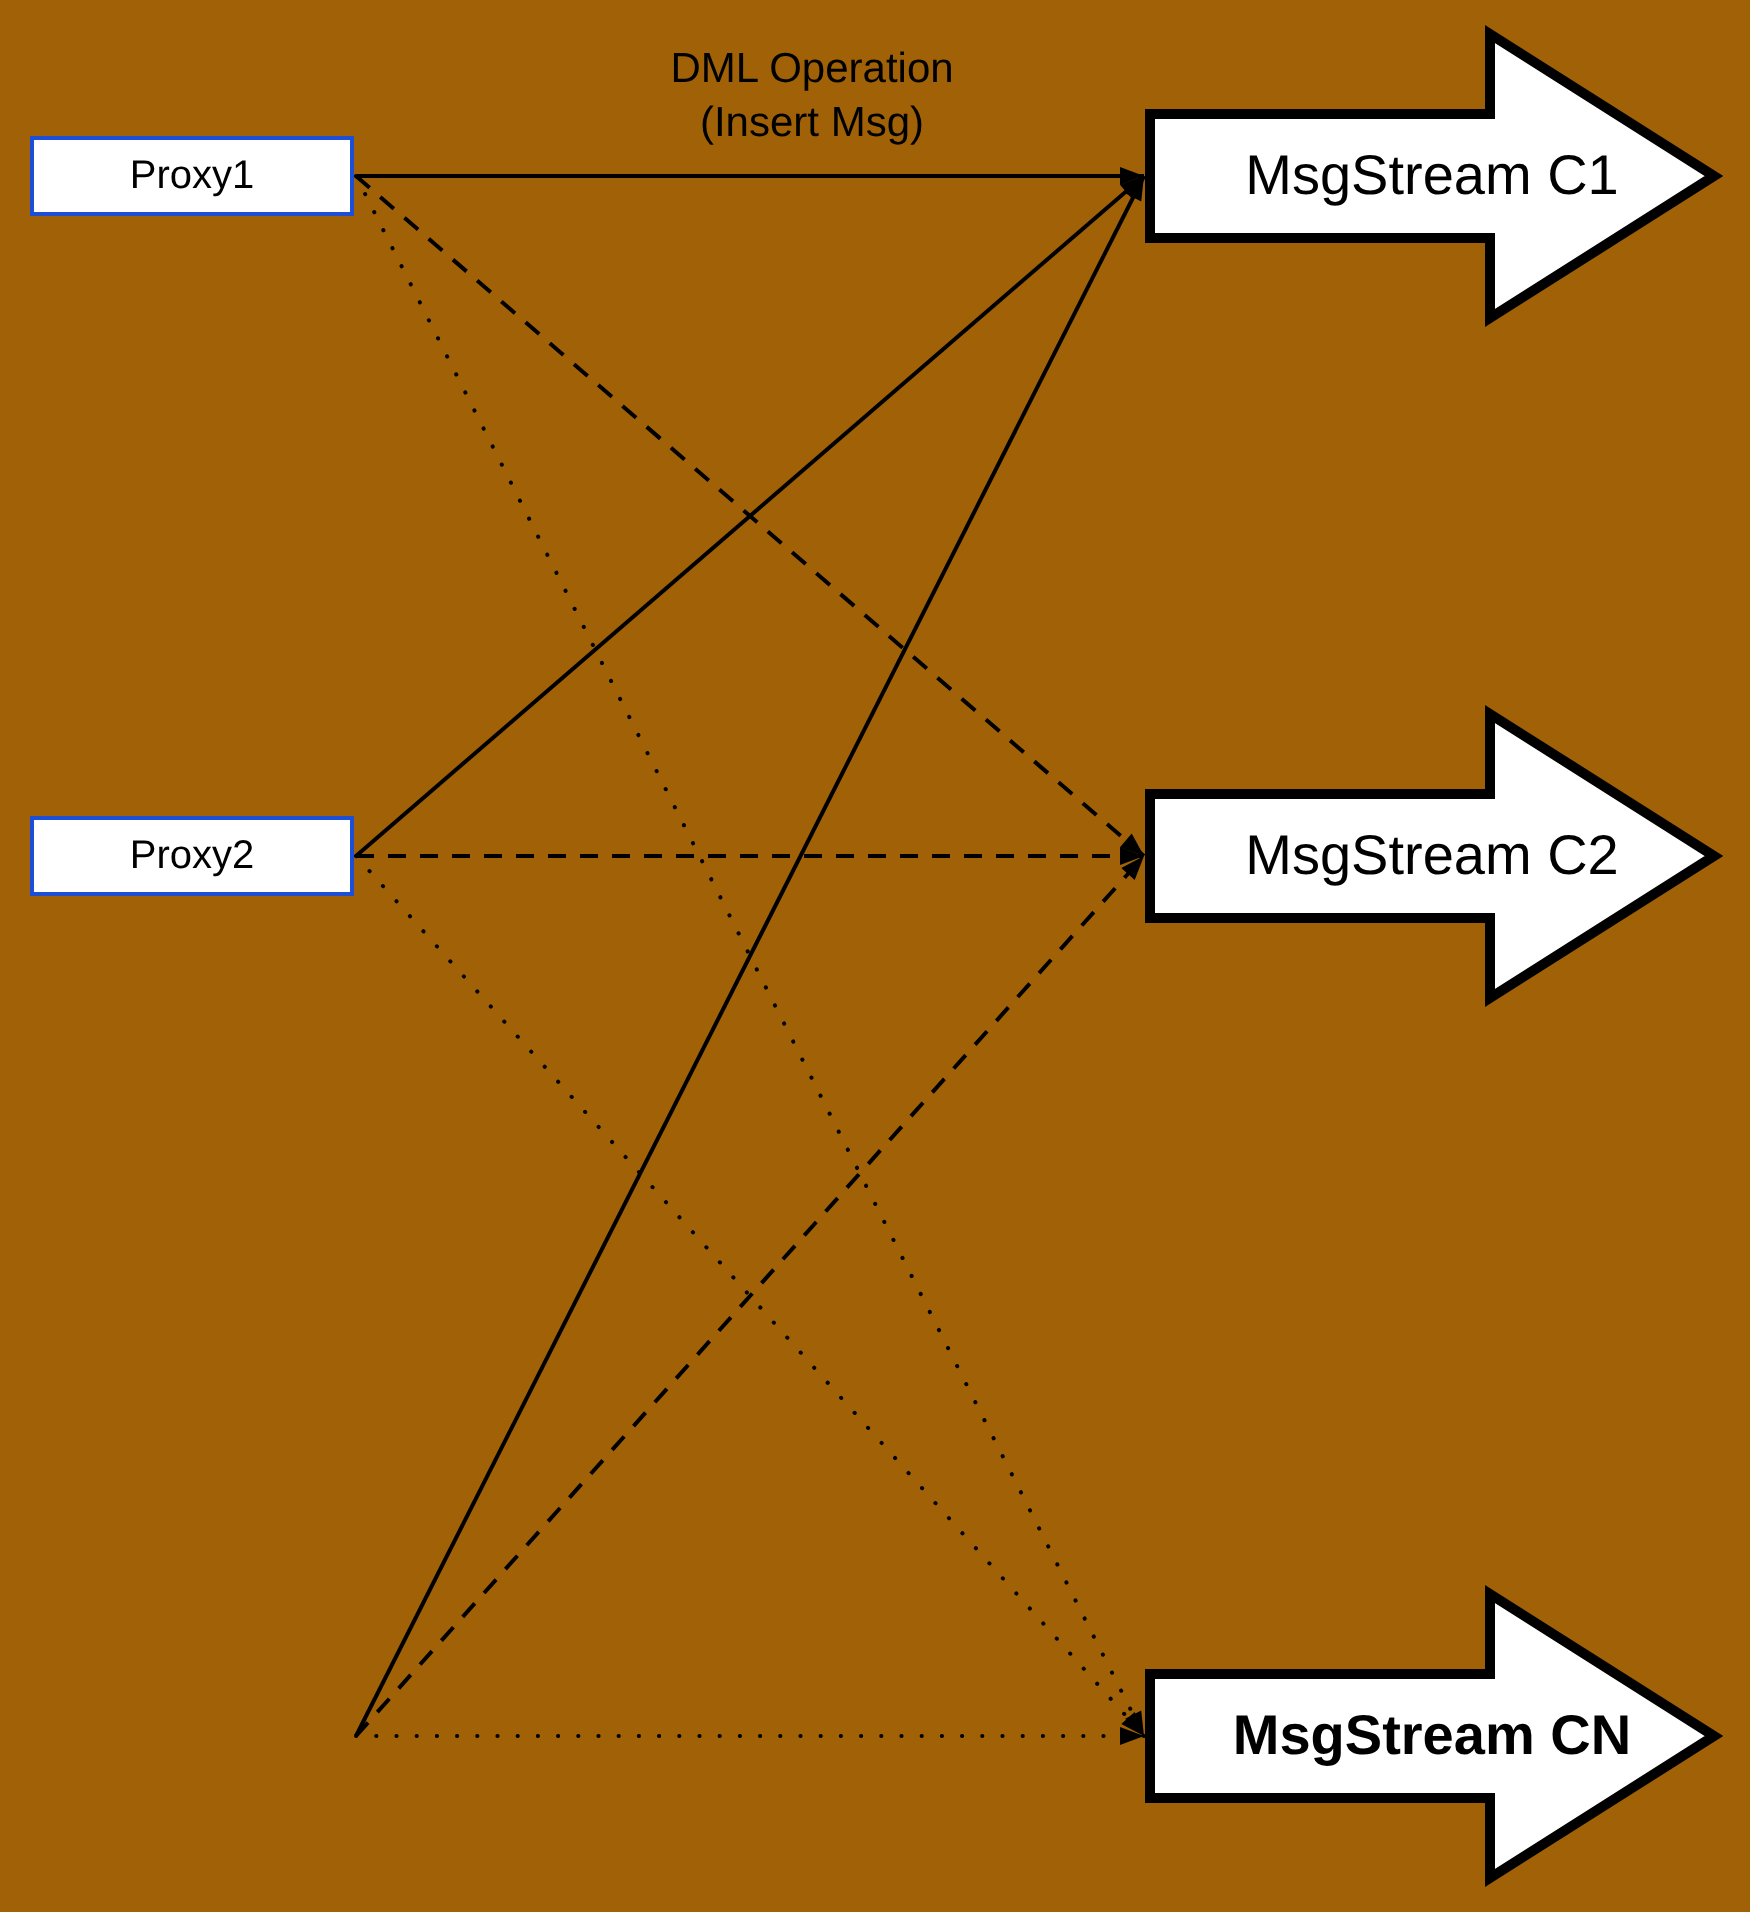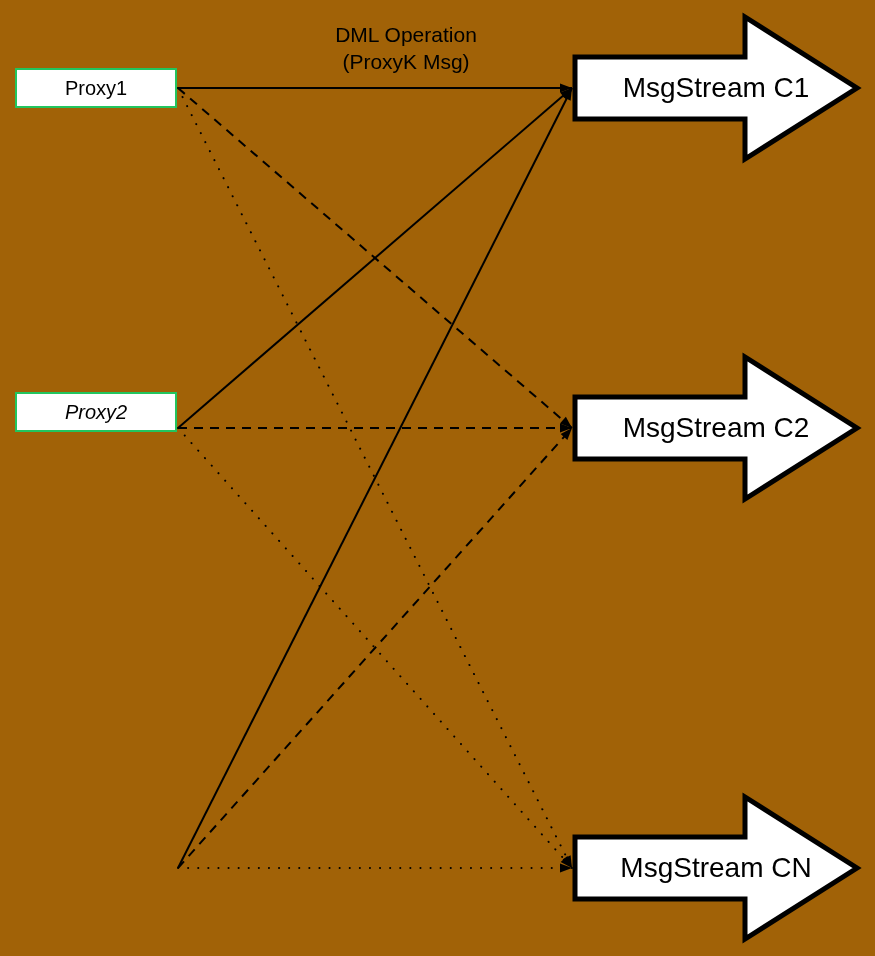--- a/index.html
+++ b/index.html
@@ -26,43 +26,43 @@
     font-size: 21px;
     line-height: 27px;
     white-space: nowrap;
   }
   .proxy-box {
     position: absolute;
     left: 15px;
     width: 162px;
     height: 40px;
     box-sizing: border-box;
-    border: 2px solid #22c55e;
+    border: 2px solid #1d4ed8;
     background: #ffffff;
     display: flex;
     align-items: center;
     justify-content: center;
     font-size: 20px;
   }
   .proxy-box.p1 { top: 68px; }
-  .proxy-box.p2 { top: 392px; font-style: italic; }
+  .proxy-box.p2 { top: 408px; }
   .proxy-box.pk { top: 848px; }
   .stream-label {
     position: absolute;
     left: 575px;
     width: 282px;
     height: 28px;
     line-height: 28px;
     text-align: center;
     font-size: 28px;
     white-space: nowrap;
   }
   .stream-label.s1 { top: 74px; }
   .stream-label.s2 { top: 414px; }
-  .stream-label.sn { top: 854px; }
+  .stream-label.sn { top: 854px; font-weight: bold; }
   .stream-arrow-path {
     fill: #ffffff;
     stroke: #000000;
     stroke-width: 5;
     stroke-linejoin: miter;
   }
 </style>
 </head>
 <body>
 
@@ -87,21 +87,21 @@
         <line x1="178" y1="868" x2="572" y2="868" stroke="#000000" stroke-width="2" stroke-dasharray="0.1 10" stroke-linecap="round" marker-end="url(#arrowhead)"></line>
       </g>
 
     <path class="stream-arrow-path" d="M575,57 L745,57 L745,17 L857,88 L745,159 L745,119 L575,119 Z"></path>
     <path class="stream-arrow-path" d="M575,397 L745,397 L745,357 L857,428 L745,499 L745,459 L575,459 Z"></path>
     <path class="stream-arrow-path" d="M575,837 L745,837 L745,797 L857,868 L745,939 L745,899 L575,899 Z"></path>
   </svg>
 
   <div class="diagram-title">
     <div>DML Operation</div>
-    <div>(ProxyK Msg)</div>
+    <div>(Insert Msg)</div>
   </div>
 
   <div class="proxy-box p1">
     <span>Proxy1</span>
   </div>
   <div class="proxy-box p2">
     <span>Proxy2</span>
   </div>
 
   <div class="stream-label s1">MsgStream C1</div>

